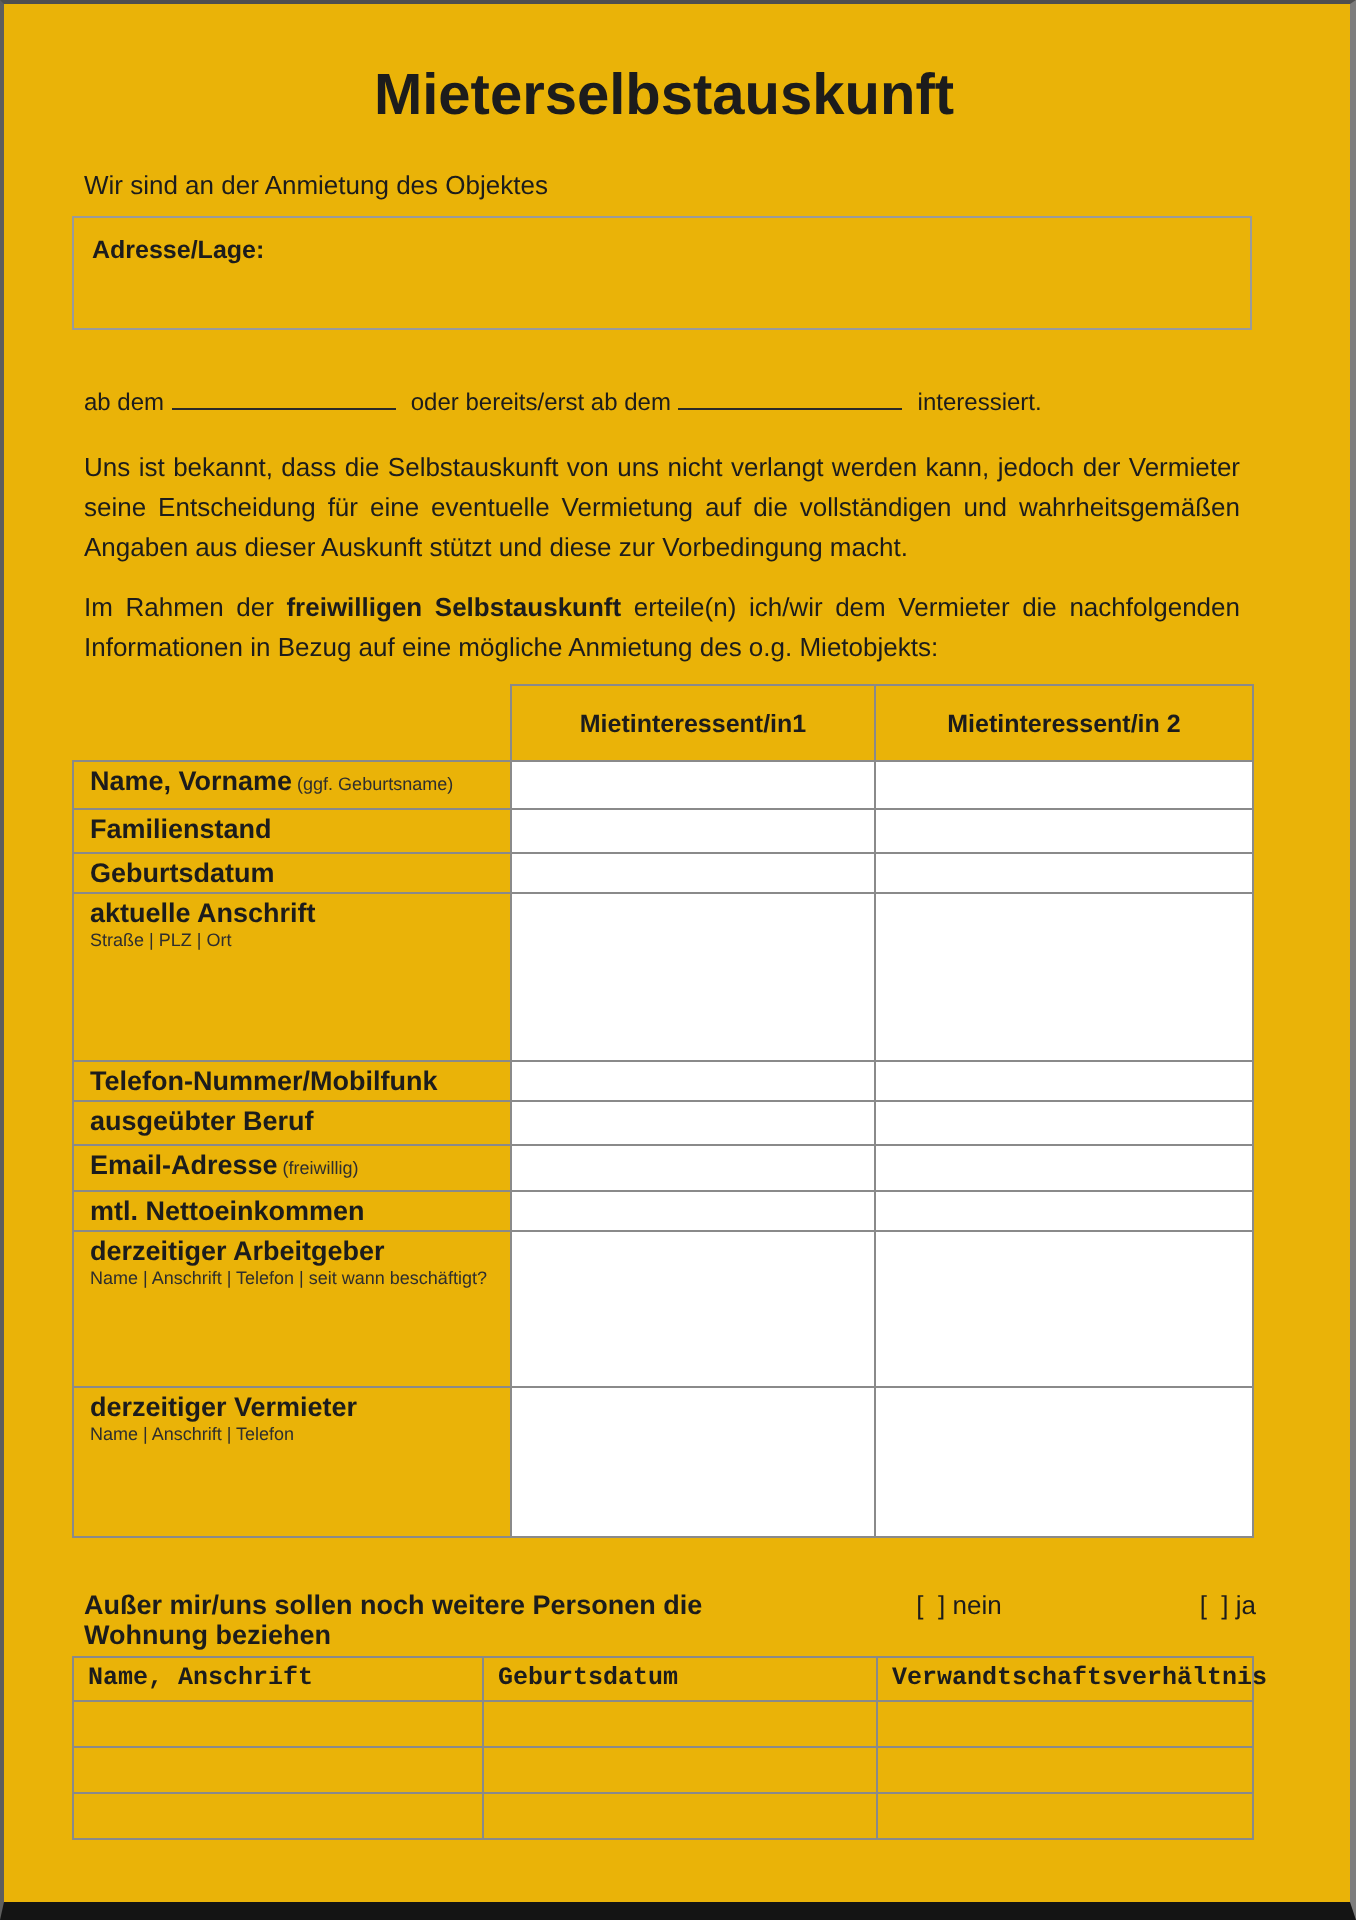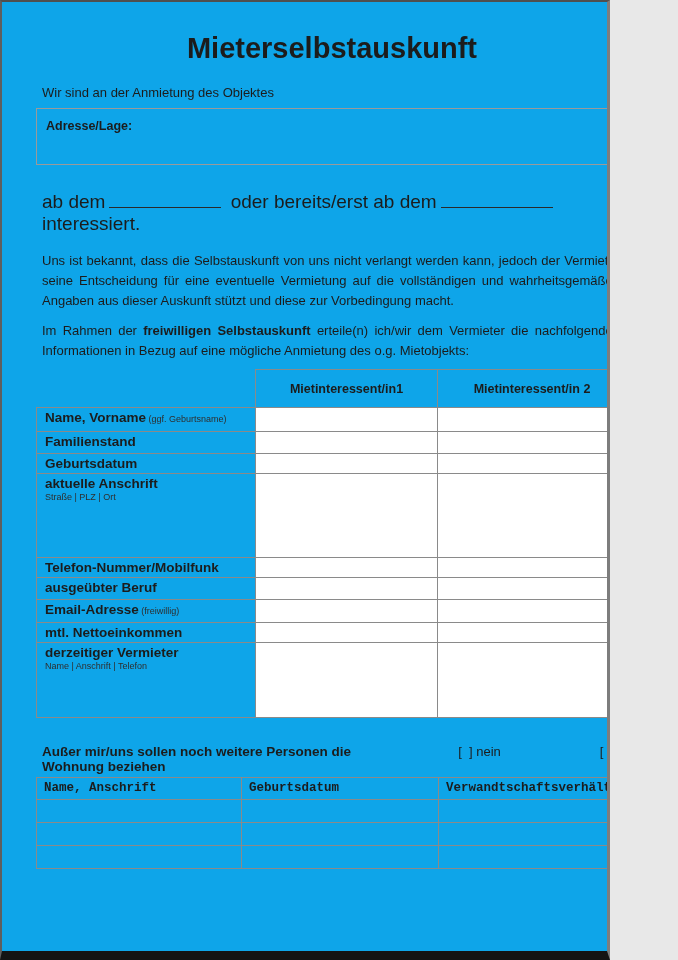--- a/index.html
+++ b/index.html
@@ -3,22 +3,22 @@
 <meta charset="utf-8">
 <style>
   html,body{margin:0;padding:0;}
   body{
     width:678px;height:960px;
     font-family:"Liberation Sans",sans-serif;
     color:#1c1c1c;background:#e8e8e8;
   }
   .page{
     box-sizing:border-box;
-    width:610px;height:960px;
-    background:#0ea5e9;
+    width:678px;height:960px;
+    background:#eab308;
     border-top:2px solid #4f4f4f;
     border-left:2px solid #5e5e5e;
     border-right:3px solid #7d7d7d;
     border-bottom:9px solid #141414;
     overflow:hidden;
     position:relative;
   }
   .content{padding:0 0 0 34px;width:592px;}
   .title{
     margin:30px 0 0 0;
@@ -33,21 +33,21 @@
   }
   .addressbox{
     box-sizing:border-box;
     width:590px;height:57px;
     border:1px solid #9a9a9a;
     padding:7px 0 0 9px;
   }
   .addressbox .lbl-bold{font-size:12.5px;font-weight:bold;text-align:right;}
   .dateline{
     margin:26px 0 0 6px;
-    font-size:19px;
+    font-size:12px;
   }
   .blank{
     display:inline-block;
     width:112px;
     border-bottom:1.2px solid #2a2a2a;
     height:13px;
     margin:0 4px;
     vertical-align:baseline;
   }
   .para{
@@ -181,20 +181,25 @@
           <tr style="height: 23px;">
             <td class="lbl"><b>Email-Adresse</b><span class="sub">  (freiwillig)</span></td>
             <td class="cell"></td>
             <td class="cell"></td>
           </tr>
           <tr style="height: 18px;">
             <td class="lbl"><b>mtl. Nettoeinkommen</b></td>
             <td class="cell"></td>
             <td class="cell"></td>
           </tr>
+          <tr style="height: 78px;">
+            <td class="lbl"><b>derzeitiger Arbeitgeber</b><span class="sub block">Name | Anschrift | Telefon | seit wann beschäftigt?</span></td>
+            <td class="cell"></td>
+            <td class="cell"></td>
+          </tr>
           <tr style="height: 75px;">
             <td class="lbl"><b>derzeitiger Vermieter</b><span class="sub block">Name | Anschrift | Telefon</span></td>
             <td class="cell"></td>
             <td class="cell"></td>
           </tr>
         </tbody>
     </table>
 
     <div class="household-head">
       <span class="hh-title">Außer mir/uns sollen noch weitere Personen die Wohnung beziehen</span>

